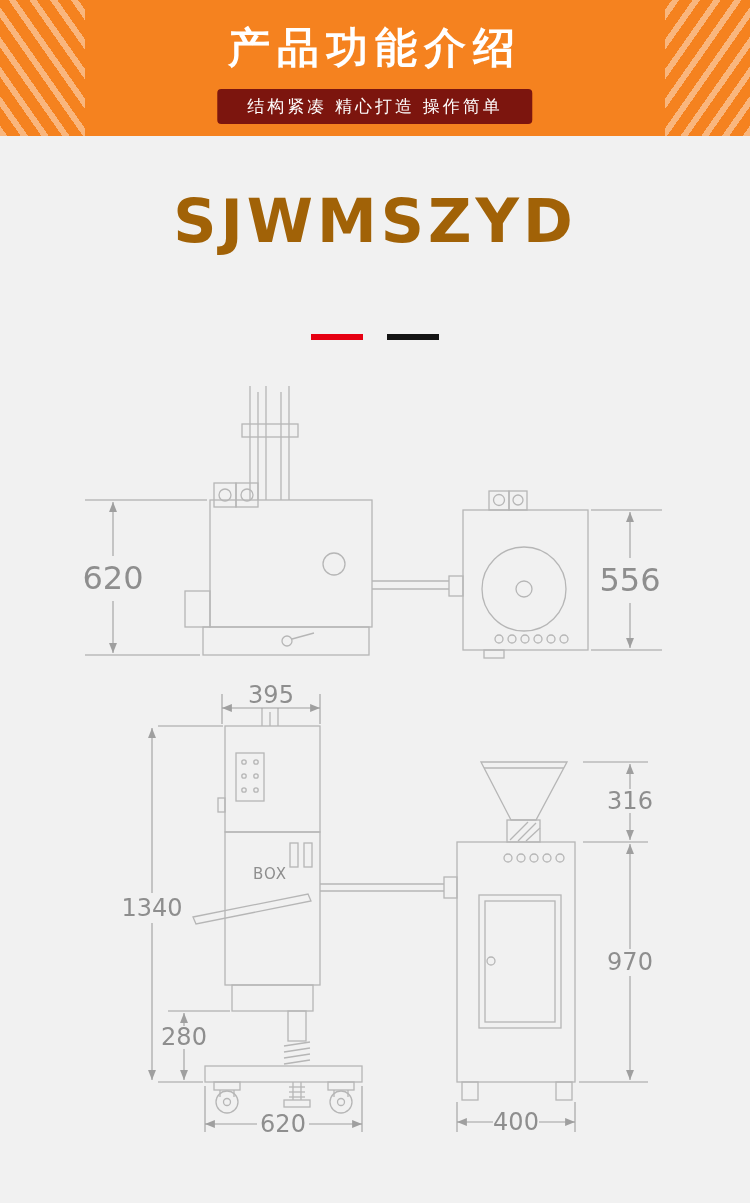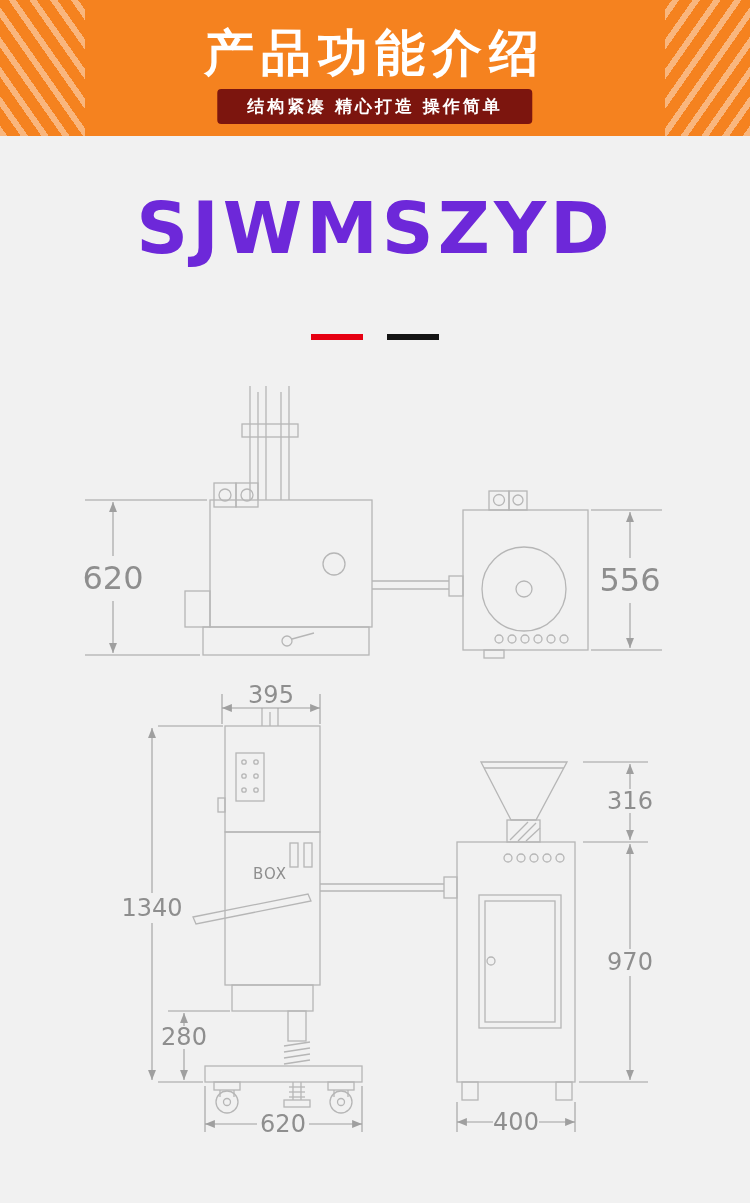--- a/index.html
+++ b/index.html
@@ -4,25 +4,25 @@
 <style>
   *{margin:0;padding:0;box-sizing:border-box}
   html,body{background:#dcdcdc}
   .page{position:relative;width:750px;height:1203px;margin:0 auto;background:#f1f1f1;overflow:hidden;font-family:"Liberation Sans",sans-serif}
 
   
   .banner{position:absolute;top:0;left:0;width:750px;height:136px;background:#f5821f;overflow:hidden;z-index:3}
   .stripes{position:absolute;top:0;bottom:0;width:85px;background:repeating-linear-gradient(55deg, rgba(255,255,255,.42) 0 6px, rgba(255,255,255,0) 6px 17px)}
   .stripes.left{left:0}
   .stripes.right{right:0;transform:scaleX(-1)}
-  .banner-title{position:absolute;top:20px;width:100%;text-align:center;color:#ffffff;font-size:50px;font-weight:bold;letter-spacing:7px;white-space:nowrap}
-  .banner-subtitle{position:absolute;top:89px;left:50%;transform:translateX(-50%);background:#7c150e;color:#ffffff;font-size:17px;font-weight:bold;letter-spacing:3px;padding:6px 30px;border-radius:4px;white-space:nowrap}
+  .banner-title{position:absolute;top:20px;width:100%;text-align:center;color:#ffffff;font-size:42px;font-weight:bold;letter-spacing:7px;white-space:nowrap}
+  .banner-subtitle{position:absolute;top:89px;left:50%;transform:translateX(-50%);background:#7c150e;color:#ffffff;font-size:17px;font-weight:normal;letter-spacing:3px;padding:6px 30px;border-radius:4px;white-space:nowrap}
 
   
-  .watermark{position:absolute;top:186px;width:100%;text-align:center;font-size:72px;font-weight:bold;letter-spacing:4px;color:#6d28d9;font-family:"DejaVu Sans",sans-serif;white-space:nowrap;z-index:1}
+  .watermark{position:absolute;top:186px;width:100%;text-align:center;font-size:60px;font-weight:bold;letter-spacing:4px;color:#a16207;font-family:"DejaVu Sans",sans-serif;white-space:nowrap;z-index:1}
   .headline{position:absolute;top:258px;width:100%;text-align:center;font-size:52px;font-weight:700;color:#141414;font-family:"Liberation Serif",serif;letter-spacing:1px;z-index:2;white-space:nowrap}
   .underline{position:absolute;top:334px;left:0;width:100%;display:flex;justify-content:center;gap:24px;z-index:2}
   .u-red{width:52px;height:6px;background:#e60012}
   .u-black{width:52px;height:6px;background:#141414}
 
   
   .diagram{position:absolute;top:0;left:0;z-index:1}
   .draw line,.draw rect,.draw circle,.draw polygon,.draw path{stroke:#b6b6b6;fill:none;stroke-width:1.3}
   .dims line{stroke:#9f9f9f;stroke-width:1.1;fill:none}
   .dimtext text{fill:#8e8e8e;font-family:"DejaVu Sans",sans-serif;text-anchor:middle;dominant-baseline:central}

